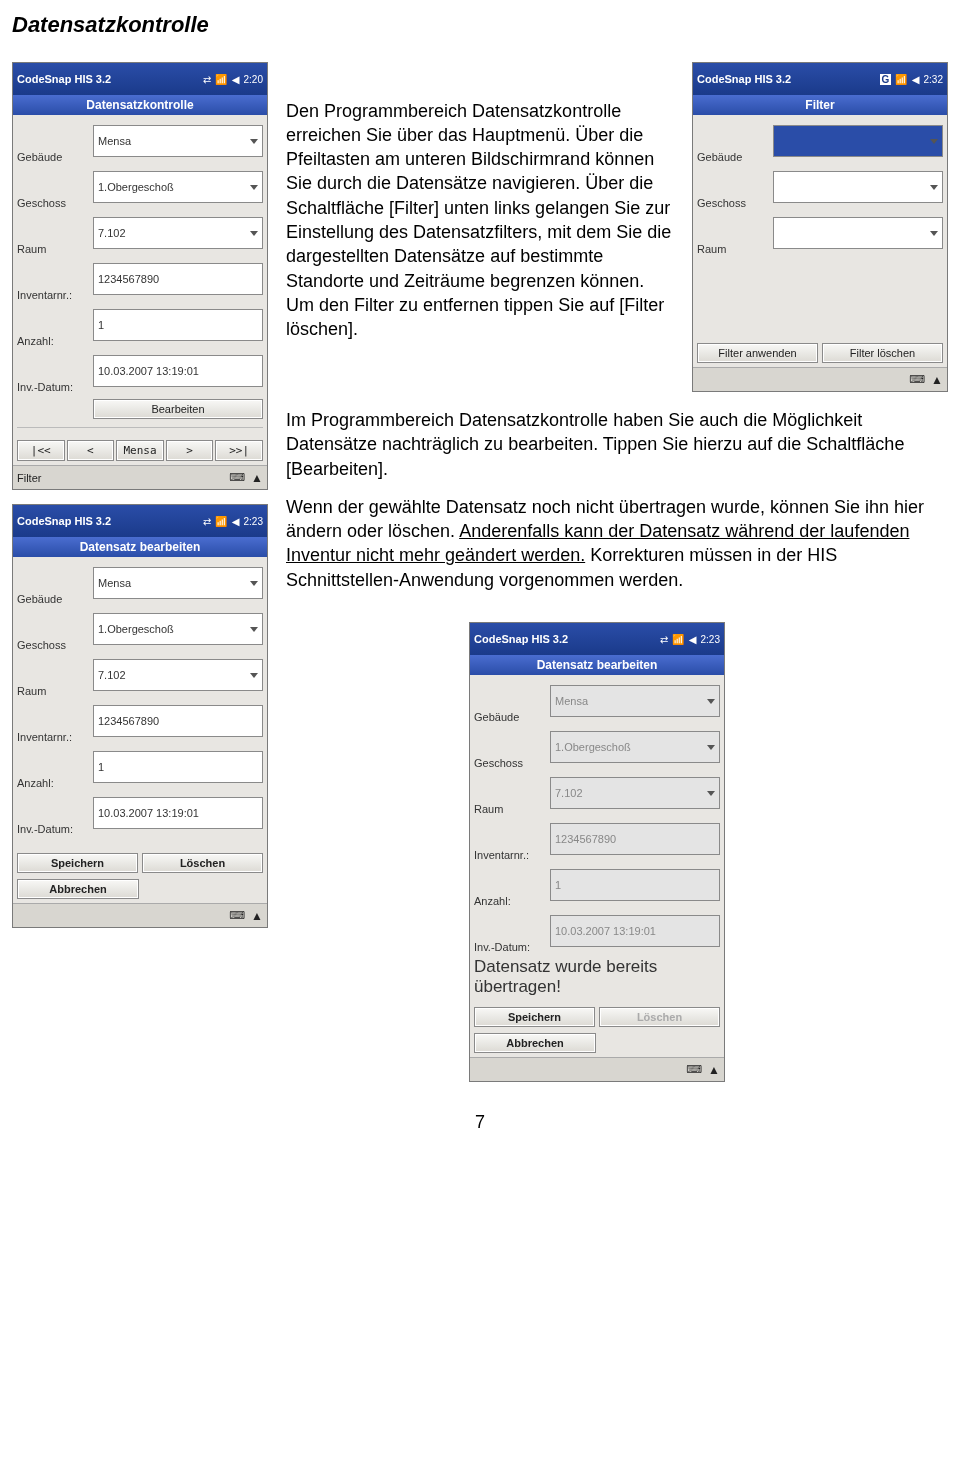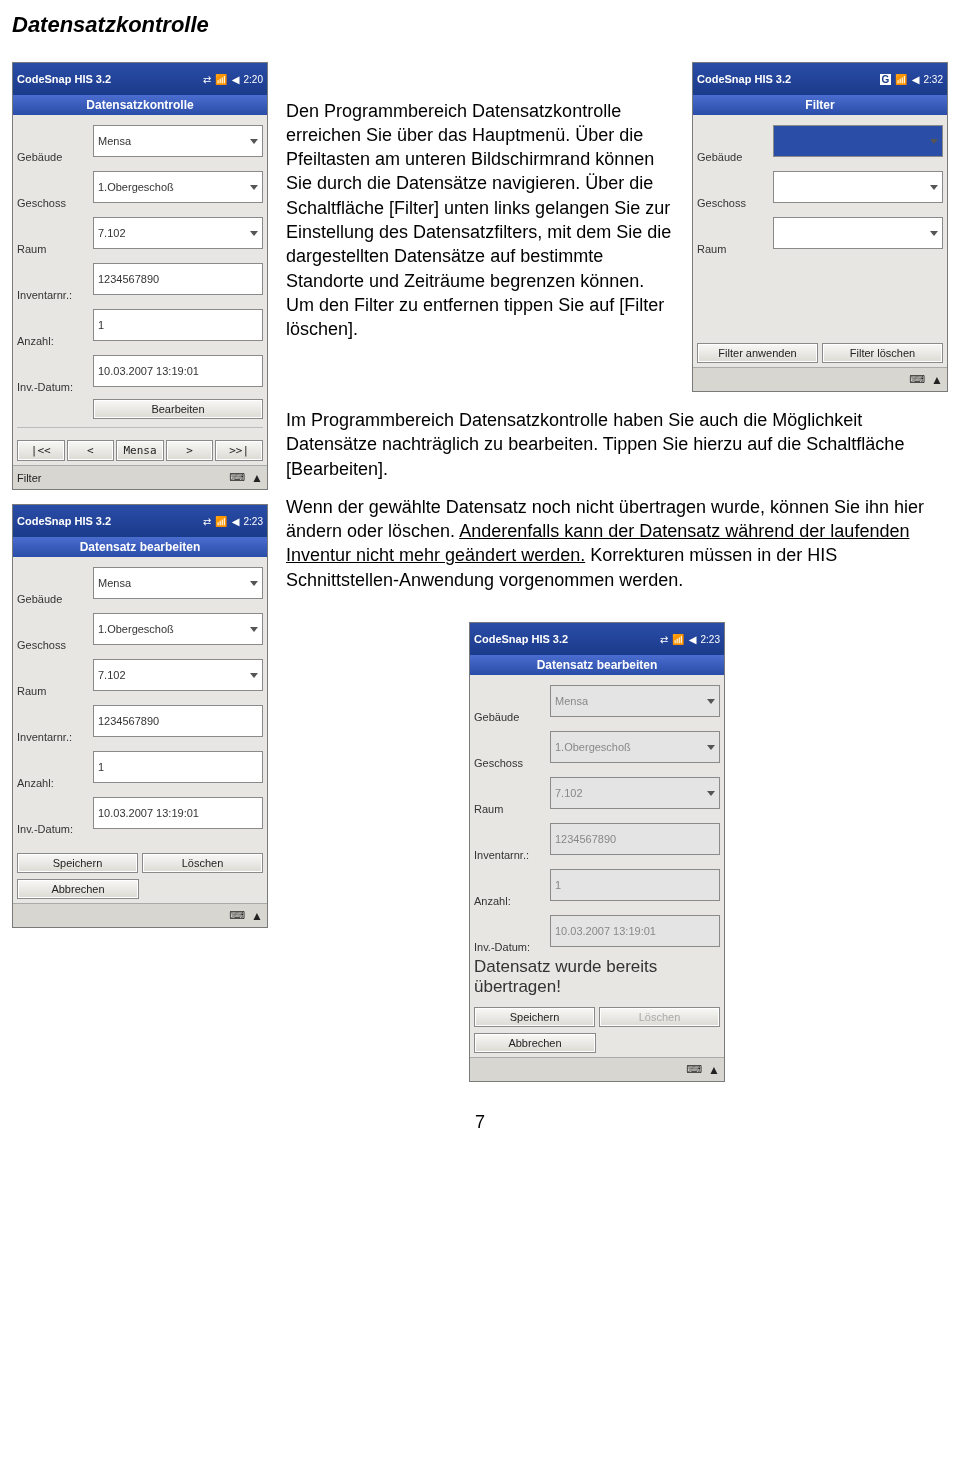--- a/index.html
+++ b/index.html
@@ -126,21 +126,21 @@
   }
   .pda-button {
     border: 1px solid #8a8a8a;
     background: linear-gradient(#f8f8f6, #dcdad4);
     padding: 3px 0;
     font-size: 11px;
     text-align: center;
     cursor: pointer;
     box-shadow: inset 0 0 0 1px #fff;
   }
-  .pda-button.half { flex: 1; }
+  .pda-button.half { flex: 1; font-weight: bold; }
   .pda-button.wide { flex: 1; }
   .pda-button.disabled { color: #aaa; }
   .pda-navrow {
     display: flex;
     gap: 2px;
     margin-top: 6px;
   }
   .pda-navrow .pda-button { flex: 1; padding: 3px 0; font-family: monospace; font-size: 11px; }
   .pda-divider { height: 1px; background: #bbb; margin: 6px 0 4px 0; }
   .pda-bottom {

